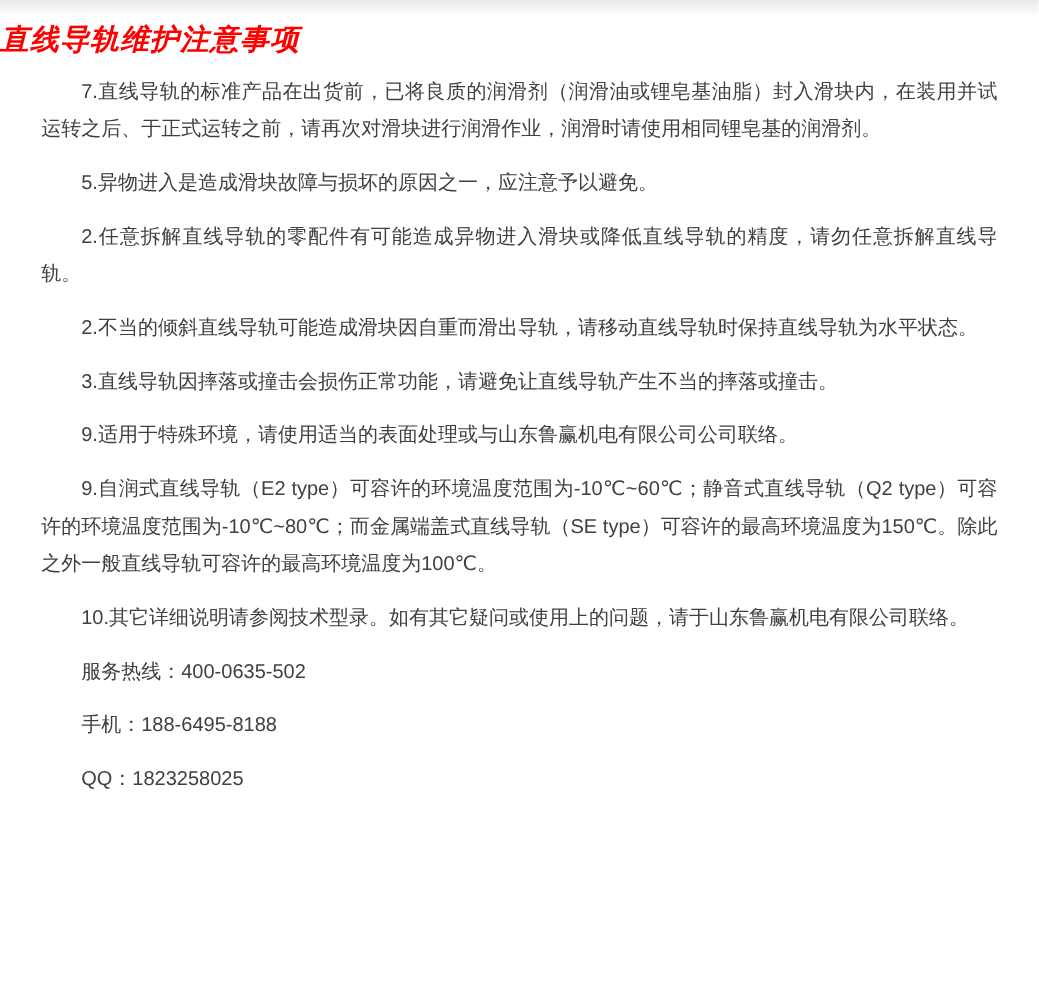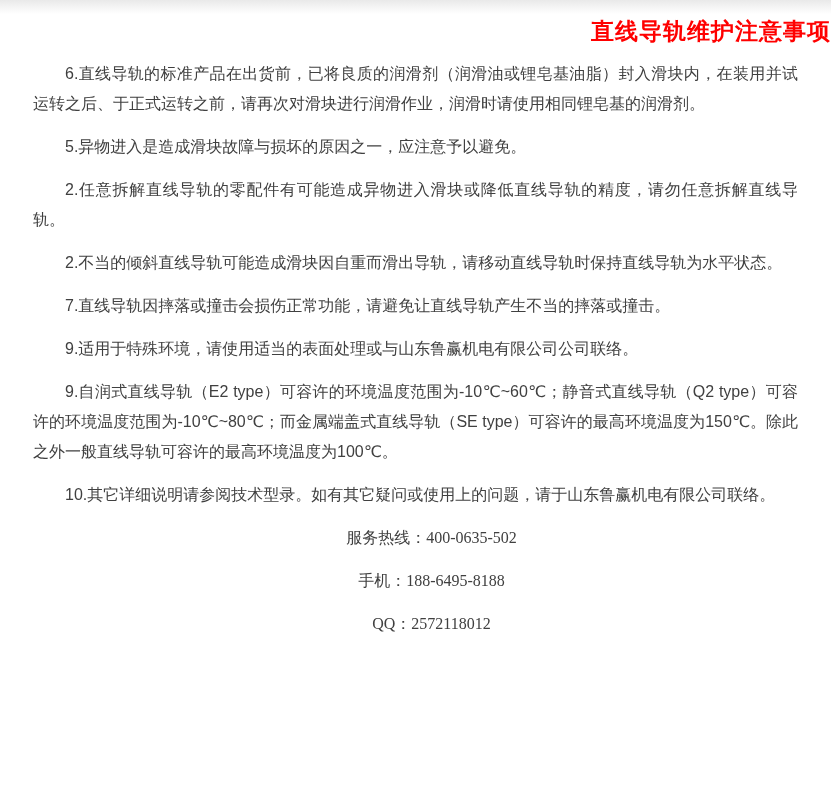--- a/index.html
+++ b/index.html
@@ -21,57 +21,58 @@
     top: 0; left: 0; right: 0;
     height: 14px;
     background: linear-gradient(to bottom, #e9e9e9, #ffffff);
     pointer-events: none;
   }
   .doc-title {
     margin: 0;
     padding-top: 16px;
     height: 30px;
     line-height: 30px;
-    text-align: right;
+    text-align: left;
     font-size: 23px;
     font-weight: 700;
     letter-spacing: 1px;
     color: #ff0000;
+    font-style: italic;
   }
   .content {
     padding: 0 33px;
   }
   .content p {
     margin: 13px 0;
     font-size: 16px;
     line-height: 30px;
     color: #404040;
     text-indent: 2em;
     text-align: justify;
     word-break: break-all;
   }
-  .content p.contact { text-align: center; font-family: Liberation Serif, serif; }
+  .content p.contact { text-align: left; }
 </style>
 </head>
 <body>
 
 <div class="page">
   <div class="top-shade"></div>
 
   <h1 class="doc-title">直线导轨维护注意事项</h1>
 
   <div class="content">
-    <p>6.直线导轨的标准产品在出货前，已将良质的润滑剂（润滑油或锂皂基油脂）封入滑块内，在装用并试运转之后、于正式运转之前，请再次对滑块进行润滑作业，润滑时请使用相同锂皂基的润滑剂。</p>
+    <p>7.直线导轨的标准产品在出货前，已将良质的润滑剂（润滑油或锂皂基油脂）封入滑块内，在装用并试运转之后、于正式运转之前，请再次对滑块进行润滑作业，润滑时请使用相同锂皂基的润滑剂。</p>
     <p>5.异物进入是造成滑块故障与损坏的原因之一，应注意予以避免。</p>
     <p>2.任意拆解直线导轨的零配件有可能造成异物进入滑块或降低直线导轨的精度，请勿任意拆解直线导轨。</p>
     <p>2.不当的倾斜直线导轨可能造成滑块因自重而滑出导轨，请移动直线导轨时保持直线导轨为水平状态。</p>
-    <p>7.直线导轨因摔落或撞击会损伤正常功能，请避免让直线导轨产生不当的摔落或撞击。</p>
+    <p>3.直线导轨因摔落或撞击会损伤正常功能，请避免让直线导轨产生不当的摔落或撞击。</p>
     <p>9.适用于特殊环境，请使用适当的表面处理或与山东鲁赢机电有限公司公司联络。</p>
     <p>9.自润式直线导轨（E2 type）可容许的环境温度范围为-10℃~60℃；静音式直线导轨（Q2 type）可容许的环境温度范围为-10℃~80℃；而金属端盖式直线导轨（SE type）可容许的最高环境温度为150℃。除此之外一般直线导轨可容许的最高环境温度为100℃。</p>
     <p>10.其它详细说明请参阅技术型录。如有其它疑问或使用上的问题，请于山东鲁赢机电有限公司联络。</p>
 
     <p class="contact"><span>服务热线：</span><span>400-0635-502</span></p>
 
     <p class="contact"><span>手机：</span><span>188-6495-8188</span></p>
 
-    <p class="contact"><span>QQ：</span><span>2572118012</span></p>
+    <p class="contact"><span>QQ：</span><span>1823258025</span></p>
   </div>
 </div>
 
 </body></html>

